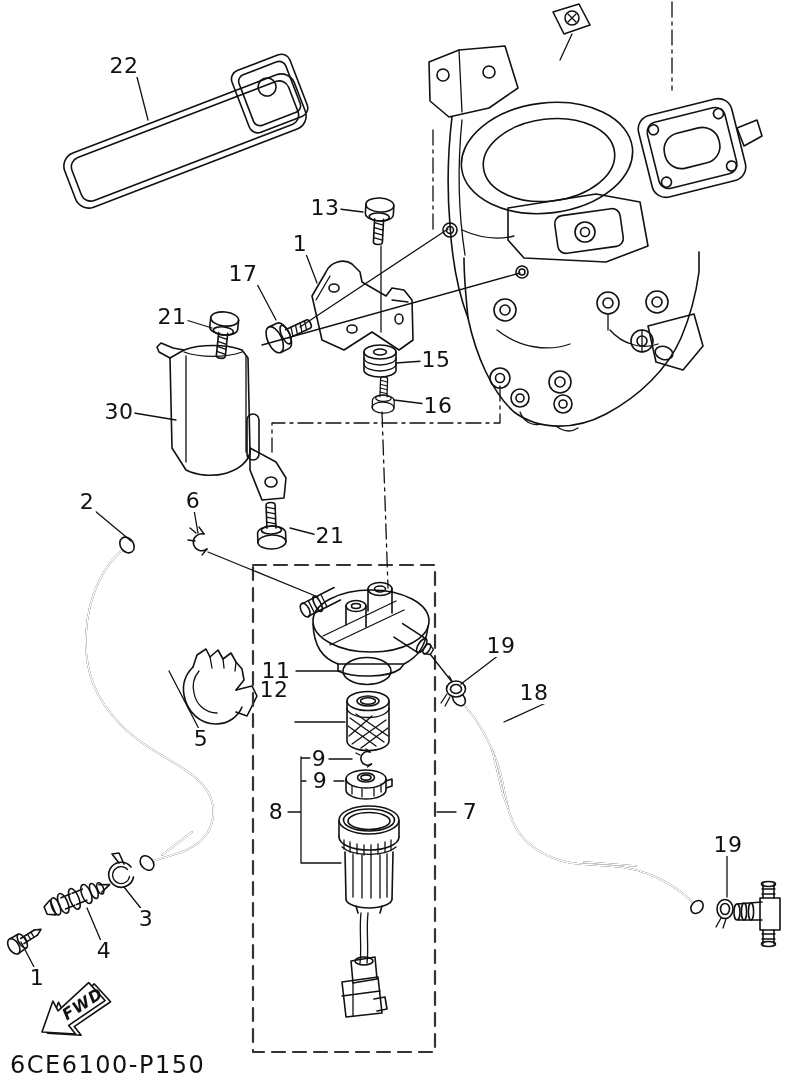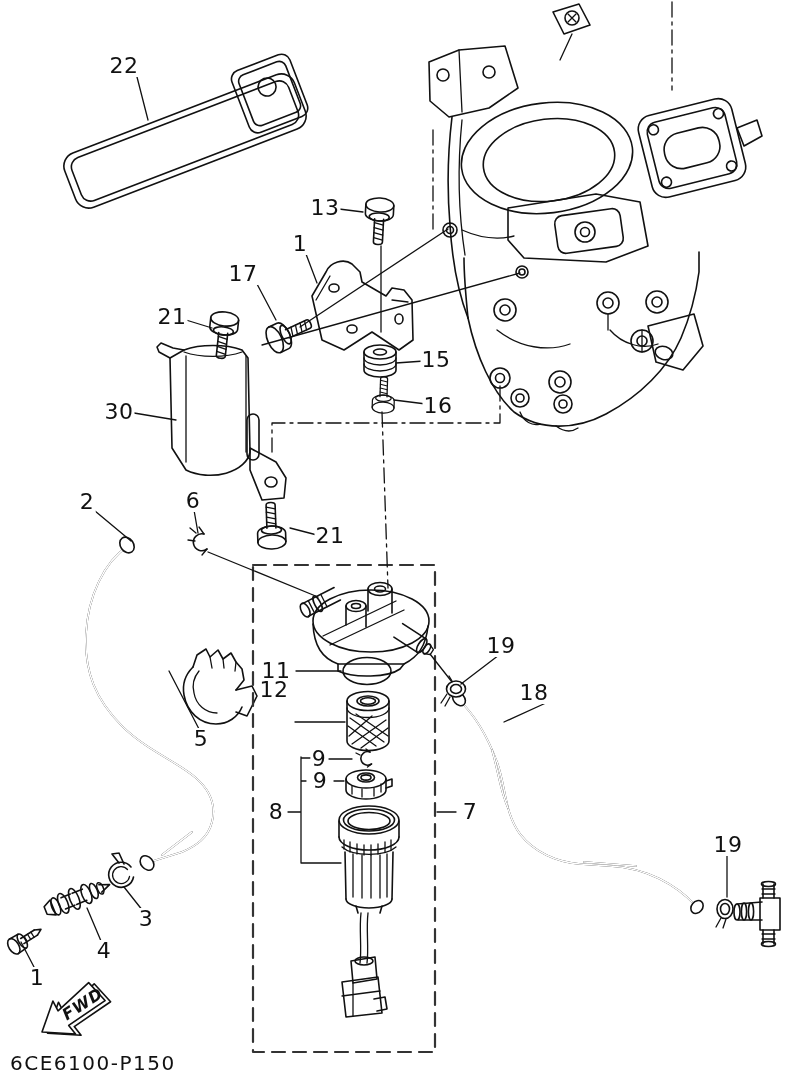--- a/index.html
+++ b/index.html
@@ -8,21 +8,21 @@
   .stage svg{position:absolute;left:0;top:0;}
   svg *{stroke:#111;fill:none;stroke-width:1.6;stroke-linecap:round;stroke-linejoin:round;}
   svg .wh{stroke:#fff;}
   svg .thin{stroke-width:1.3;}
   svg .dd{stroke-width:1.3;stroke-dasharray:15 5 3 5;}
   svg .box{stroke:#333;stroke-width:2.2;stroke-dasharray:13 8;}
   svg .fill{fill:#fff;}
   svg text{stroke:none;fill:#111;}
   .callout{position:absolute;transform:translate(-50%,-50%);font-size:22px;letter-spacing:.5px;
            white-space:nowrap;background:#fff;padding:0 1px;line-height:1;}
-  .code{position:absolute;left:10px;top:1051px;font-size:20px;letter-spacing:1.5px;}
+  .code{position:absolute;left:10px;top:1051px;font-size:24px;letter-spacing:1.5px;}
 </style>
 </head>
 <body>
 
 <div class="stage">
 
 <svg width="786" height="1086" viewBox="0 0 786 1086">
 
   <g transform="rotate(-21 185 141)">
     <rect x="62" y="112" width="246" height="58" rx="14"></rect>

